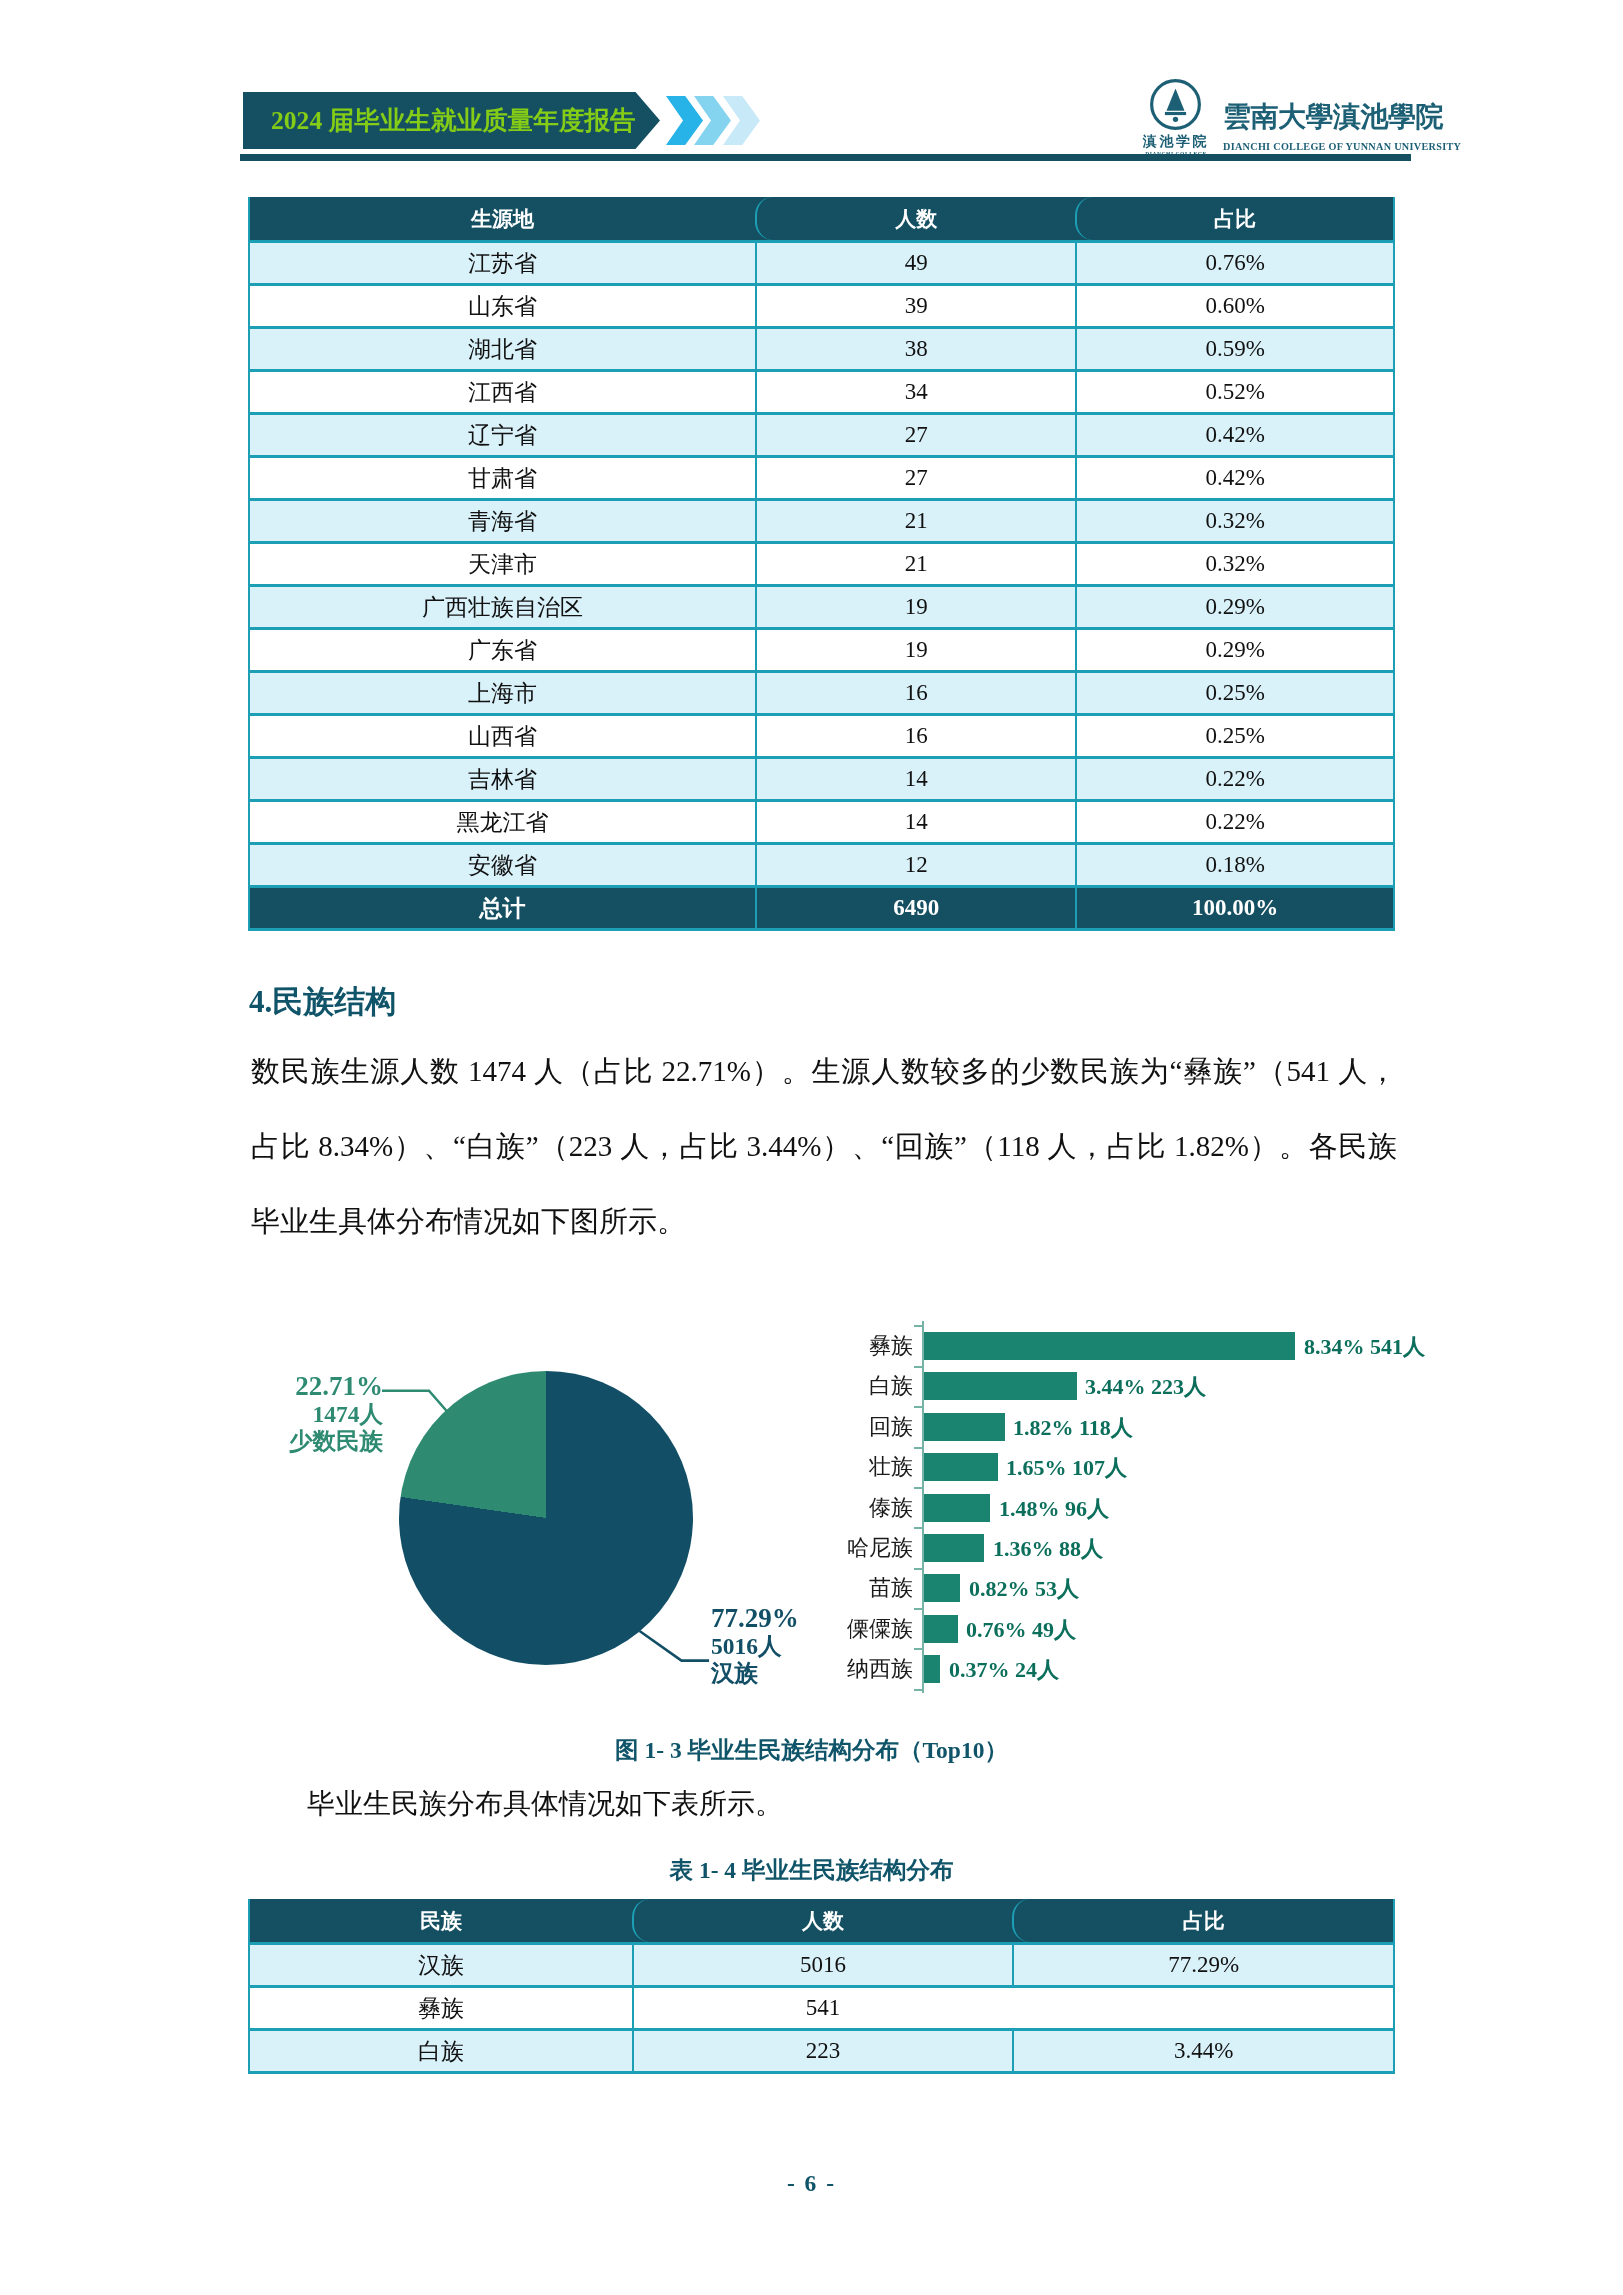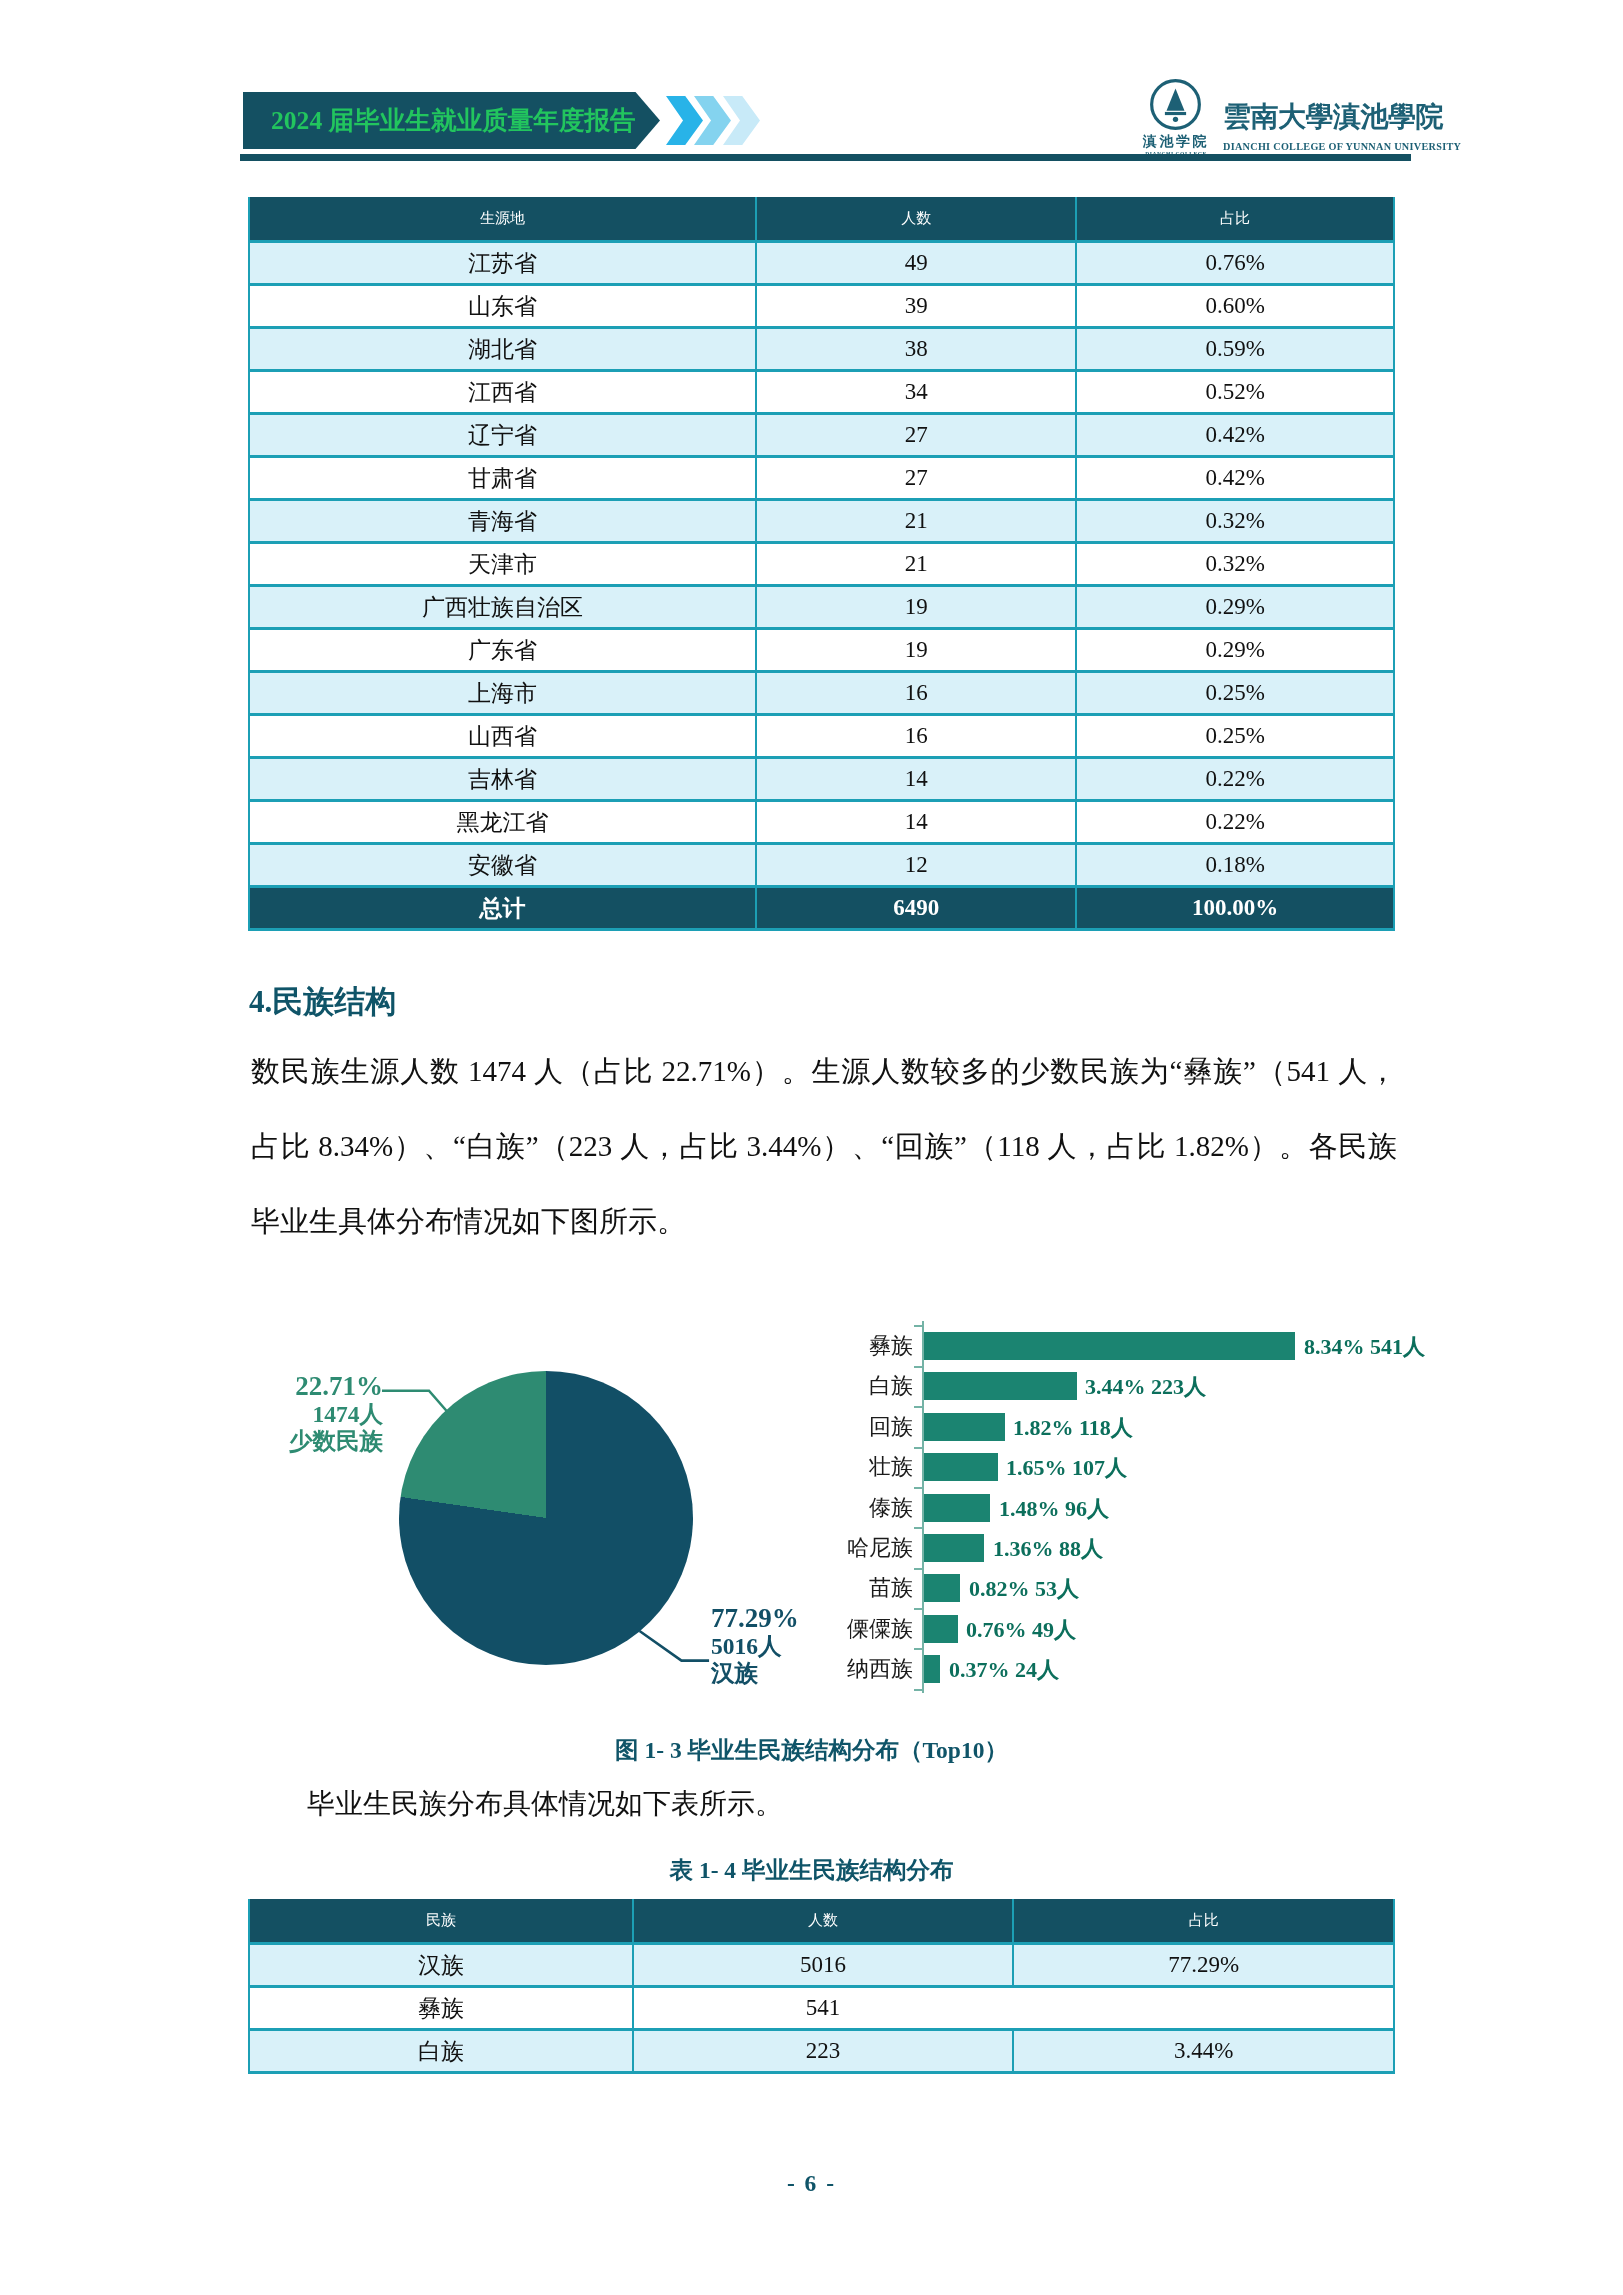--- a/index.html
+++ b/index.html
@@ -3,21 +3,21 @@
 <meta charset="utf-8">
 <style>
   html,body{margin:0;padding:0;background:#e8e8e8;}
   .page{position:relative;width:1623px;height:2295px;background:#fff;overflow:hidden;
         font-family:"Liberation Serif","DejaVu Serif",serif;color:#111;}
 
   
   .banner{position:absolute;left:243px;top:92px;width:417px;height:57px;background:var(--dark-teal);
           clip-path:polygon(0 0,calc(100% - 24.5px) 0,100% 50%,calc(100% - 24.5px) 100%,0 100%);
           display:flex;align-items:center;box-sizing:border-box;padding-left:28px;}
-  .banner span{color:#22c55e;font-size:25.6px;font-weight:bold;white-space:nowrap;}
+  .banner span{color:#84cc16;font-size:25.6px;font-weight:bold;white-space:nowrap;}
   .chev{position:absolute;top:96px;width:37px;height:49px;
         clip-path:polygon(0 0,52% 0,100% 50%,52% 100%,0 100%,46% 50%);}
   .chev1{left:666px;background:var(--chevron-1);}
   .chev2{left:694px;background:var(--chevron-2);}
   .chev3{left:723px;background:var(--chevron-3);}
   .hrule{position:absolute;left:240px;top:154px;width:1171px;height:7.2px;background:var(--dark-teal);}
   .seal{position:absolute;left:1149px;top:78px;width:53px;height:53px;color:var(--logo-teal);}
   .sealcap{position:absolute;left:1133px;top:133px;width:86px;text-align:center;color:var(--logo-teal);}
   .sealcap .t1{font-size:14px;font-weight:bold;letter-spacing:2.6px;}
   .sealcap .t2{font-size:5.6px;font-weight:bold;letter-spacing:0.5px;}
@@ -26,21 +26,21 @@
   .logoname .en{font-size:10.2px;font-weight:bold;letter-spacing:0.3px;margin-top:5.1px;white-space:nowrap;}
 
   
   .dtable{position:absolute;left:248px;width:1143px;border-left:2.6px solid var(--grid-teal);
           border-right:2.6px solid var(--grid-teal);border-bottom:3.1px solid var(--grid-teal);box-sizing:content-box;}
   .tr{display:flex;height:43px;box-sizing:border-box;}
   .tr + .tr{border-top:3.1px solid var(--grid-teal);}
   .td{display:flex;align-items:center;justify-content:center;font-size:23px;box-sizing:border-box;height:100%;}
   .td + .td{border-left:2.6px solid var(--grid-teal);}
   .tr.head{background:var(--dark-teal);}
-  .tr.head .td{color:#fff;font-size:15px;font-weight:normal;}
+  .tr.head .td{color:#fff;font-size:21px;font-weight:bold;border-radius:18px;}
   .tr.total{background:var(--dark-teal);}
   .tr.total .td{color:#fff;font-weight:bold;text-align:center;}
   .tr.blue{background:var(--row-blue);}
   .tr.white{background:#fff;}
   #origin-table{top:197px;}
   #ethnic-table{top:1899px;}
 
   
   .h2{position:absolute;left:249px;top:981px;font-size:31px;font-weight:bold;color:var(--accent-heading);}
   .para{position:absolute;left:251px;top:1041px;width:1146px;}

